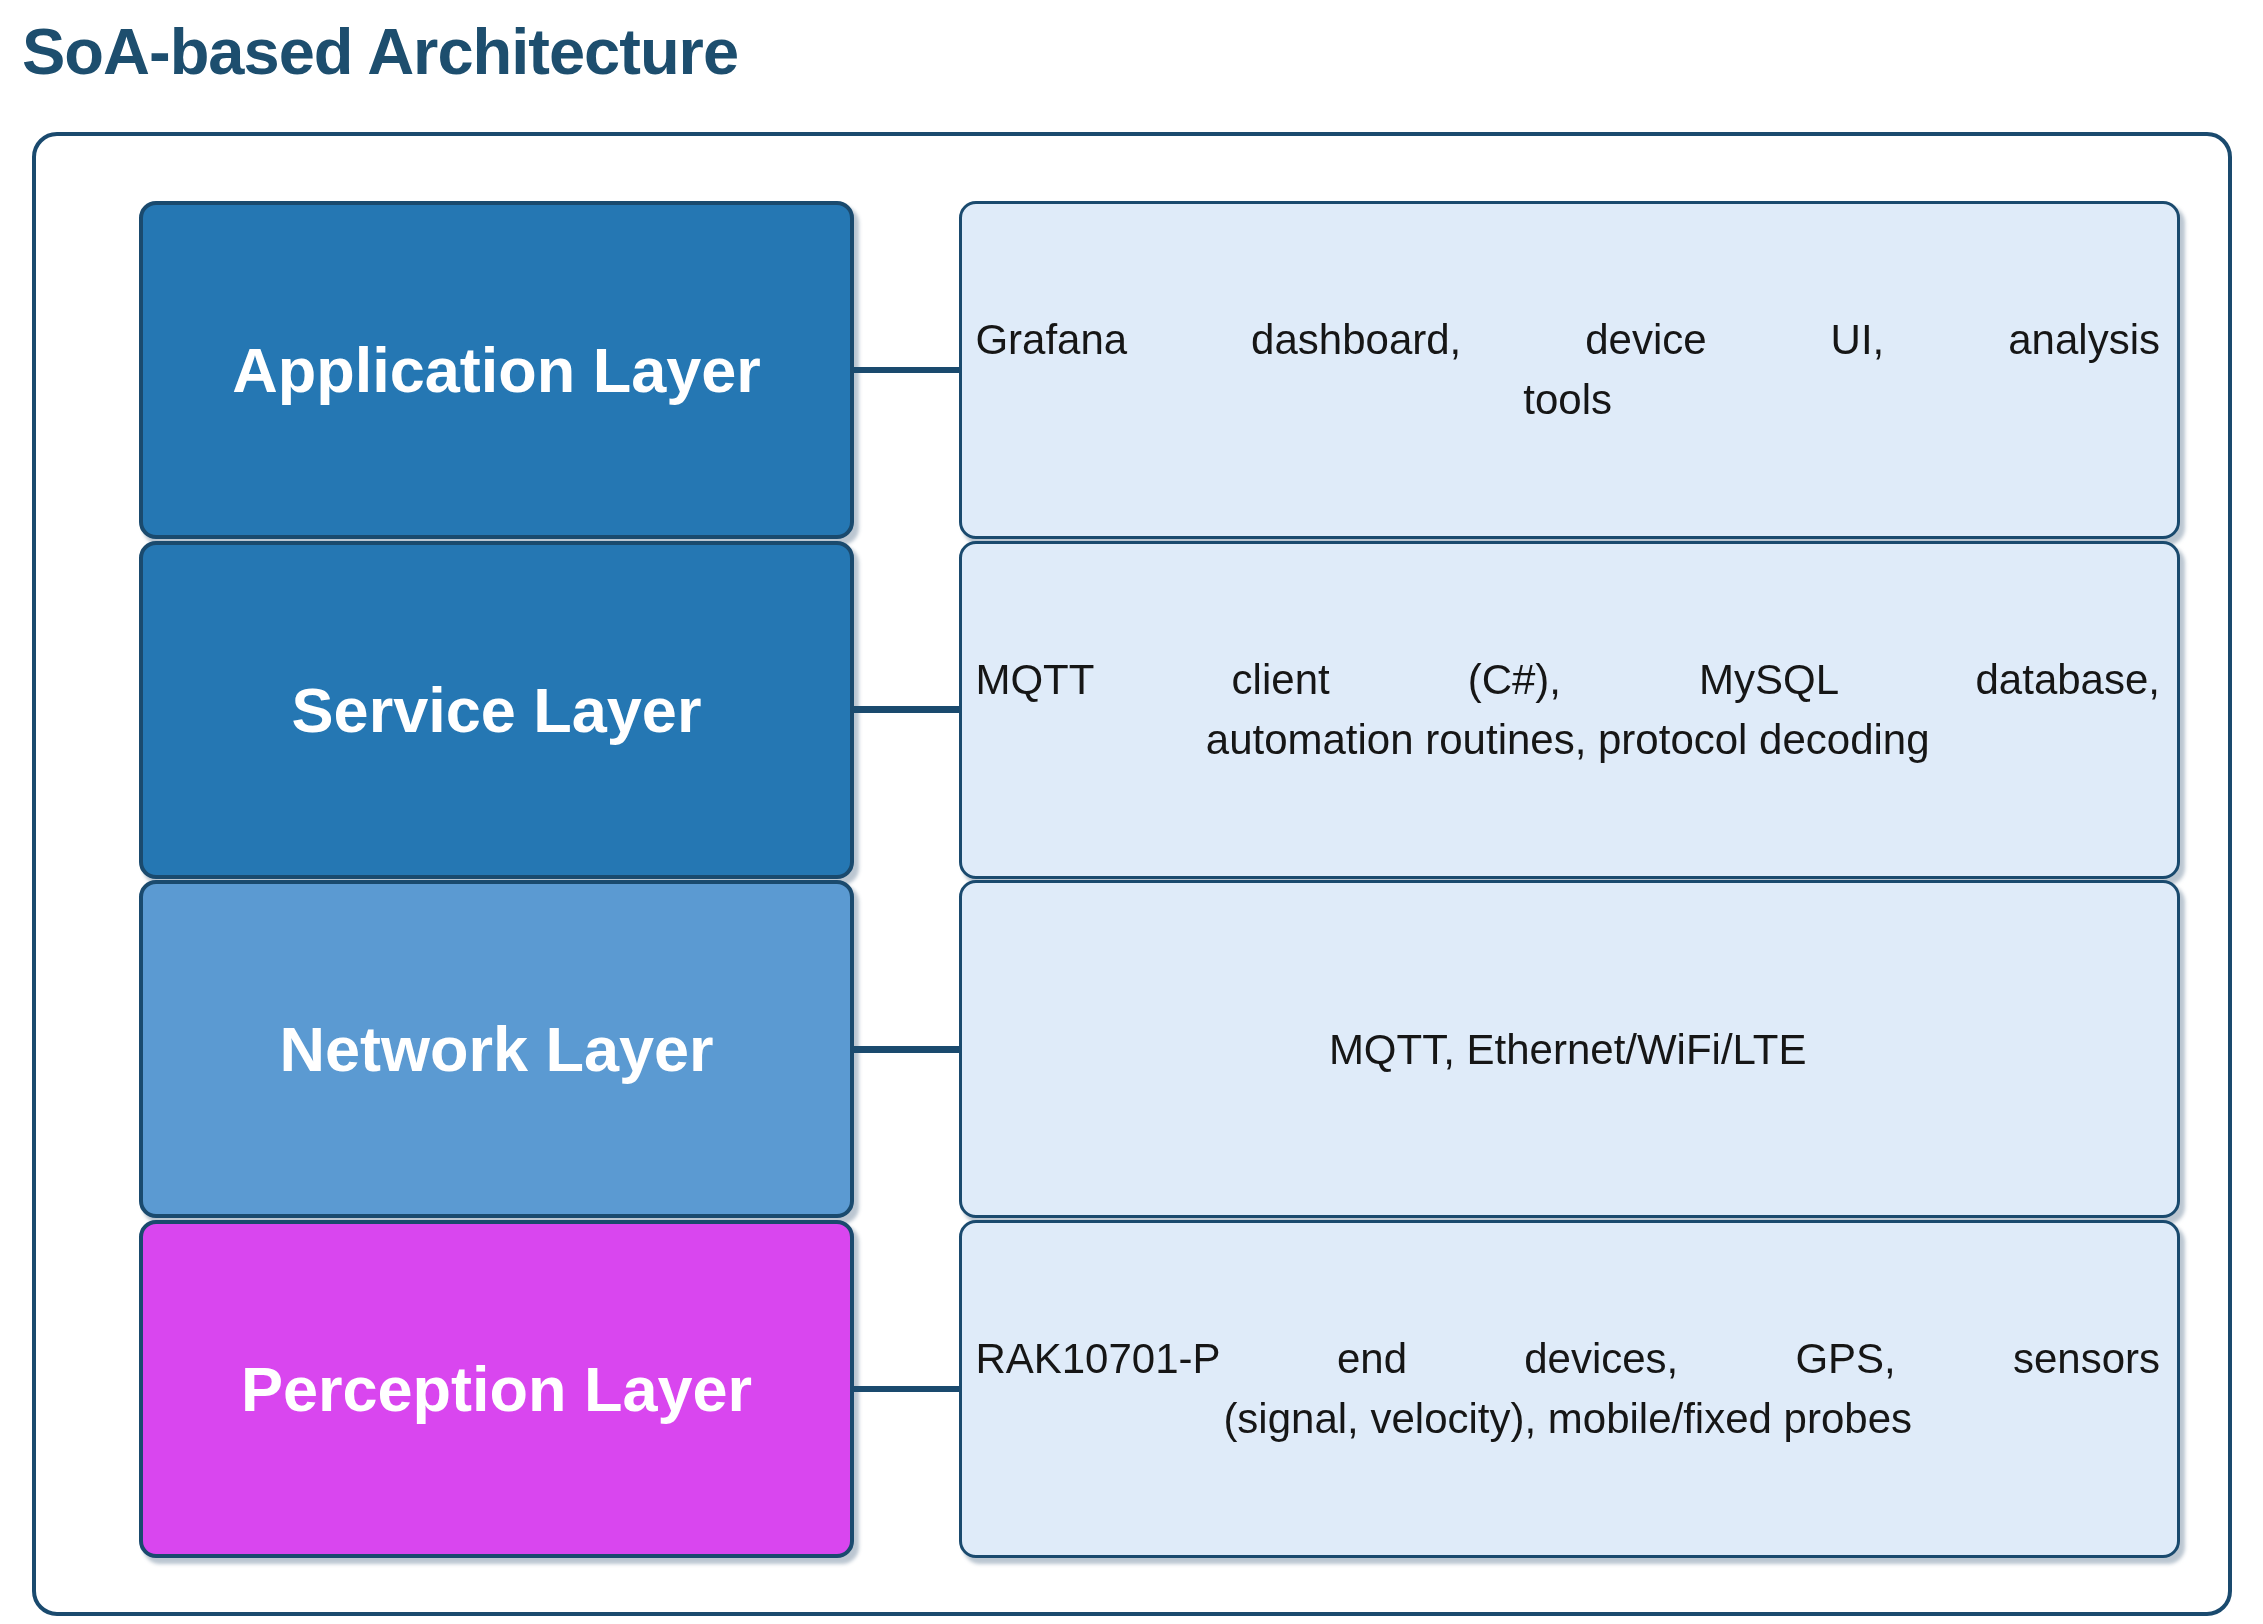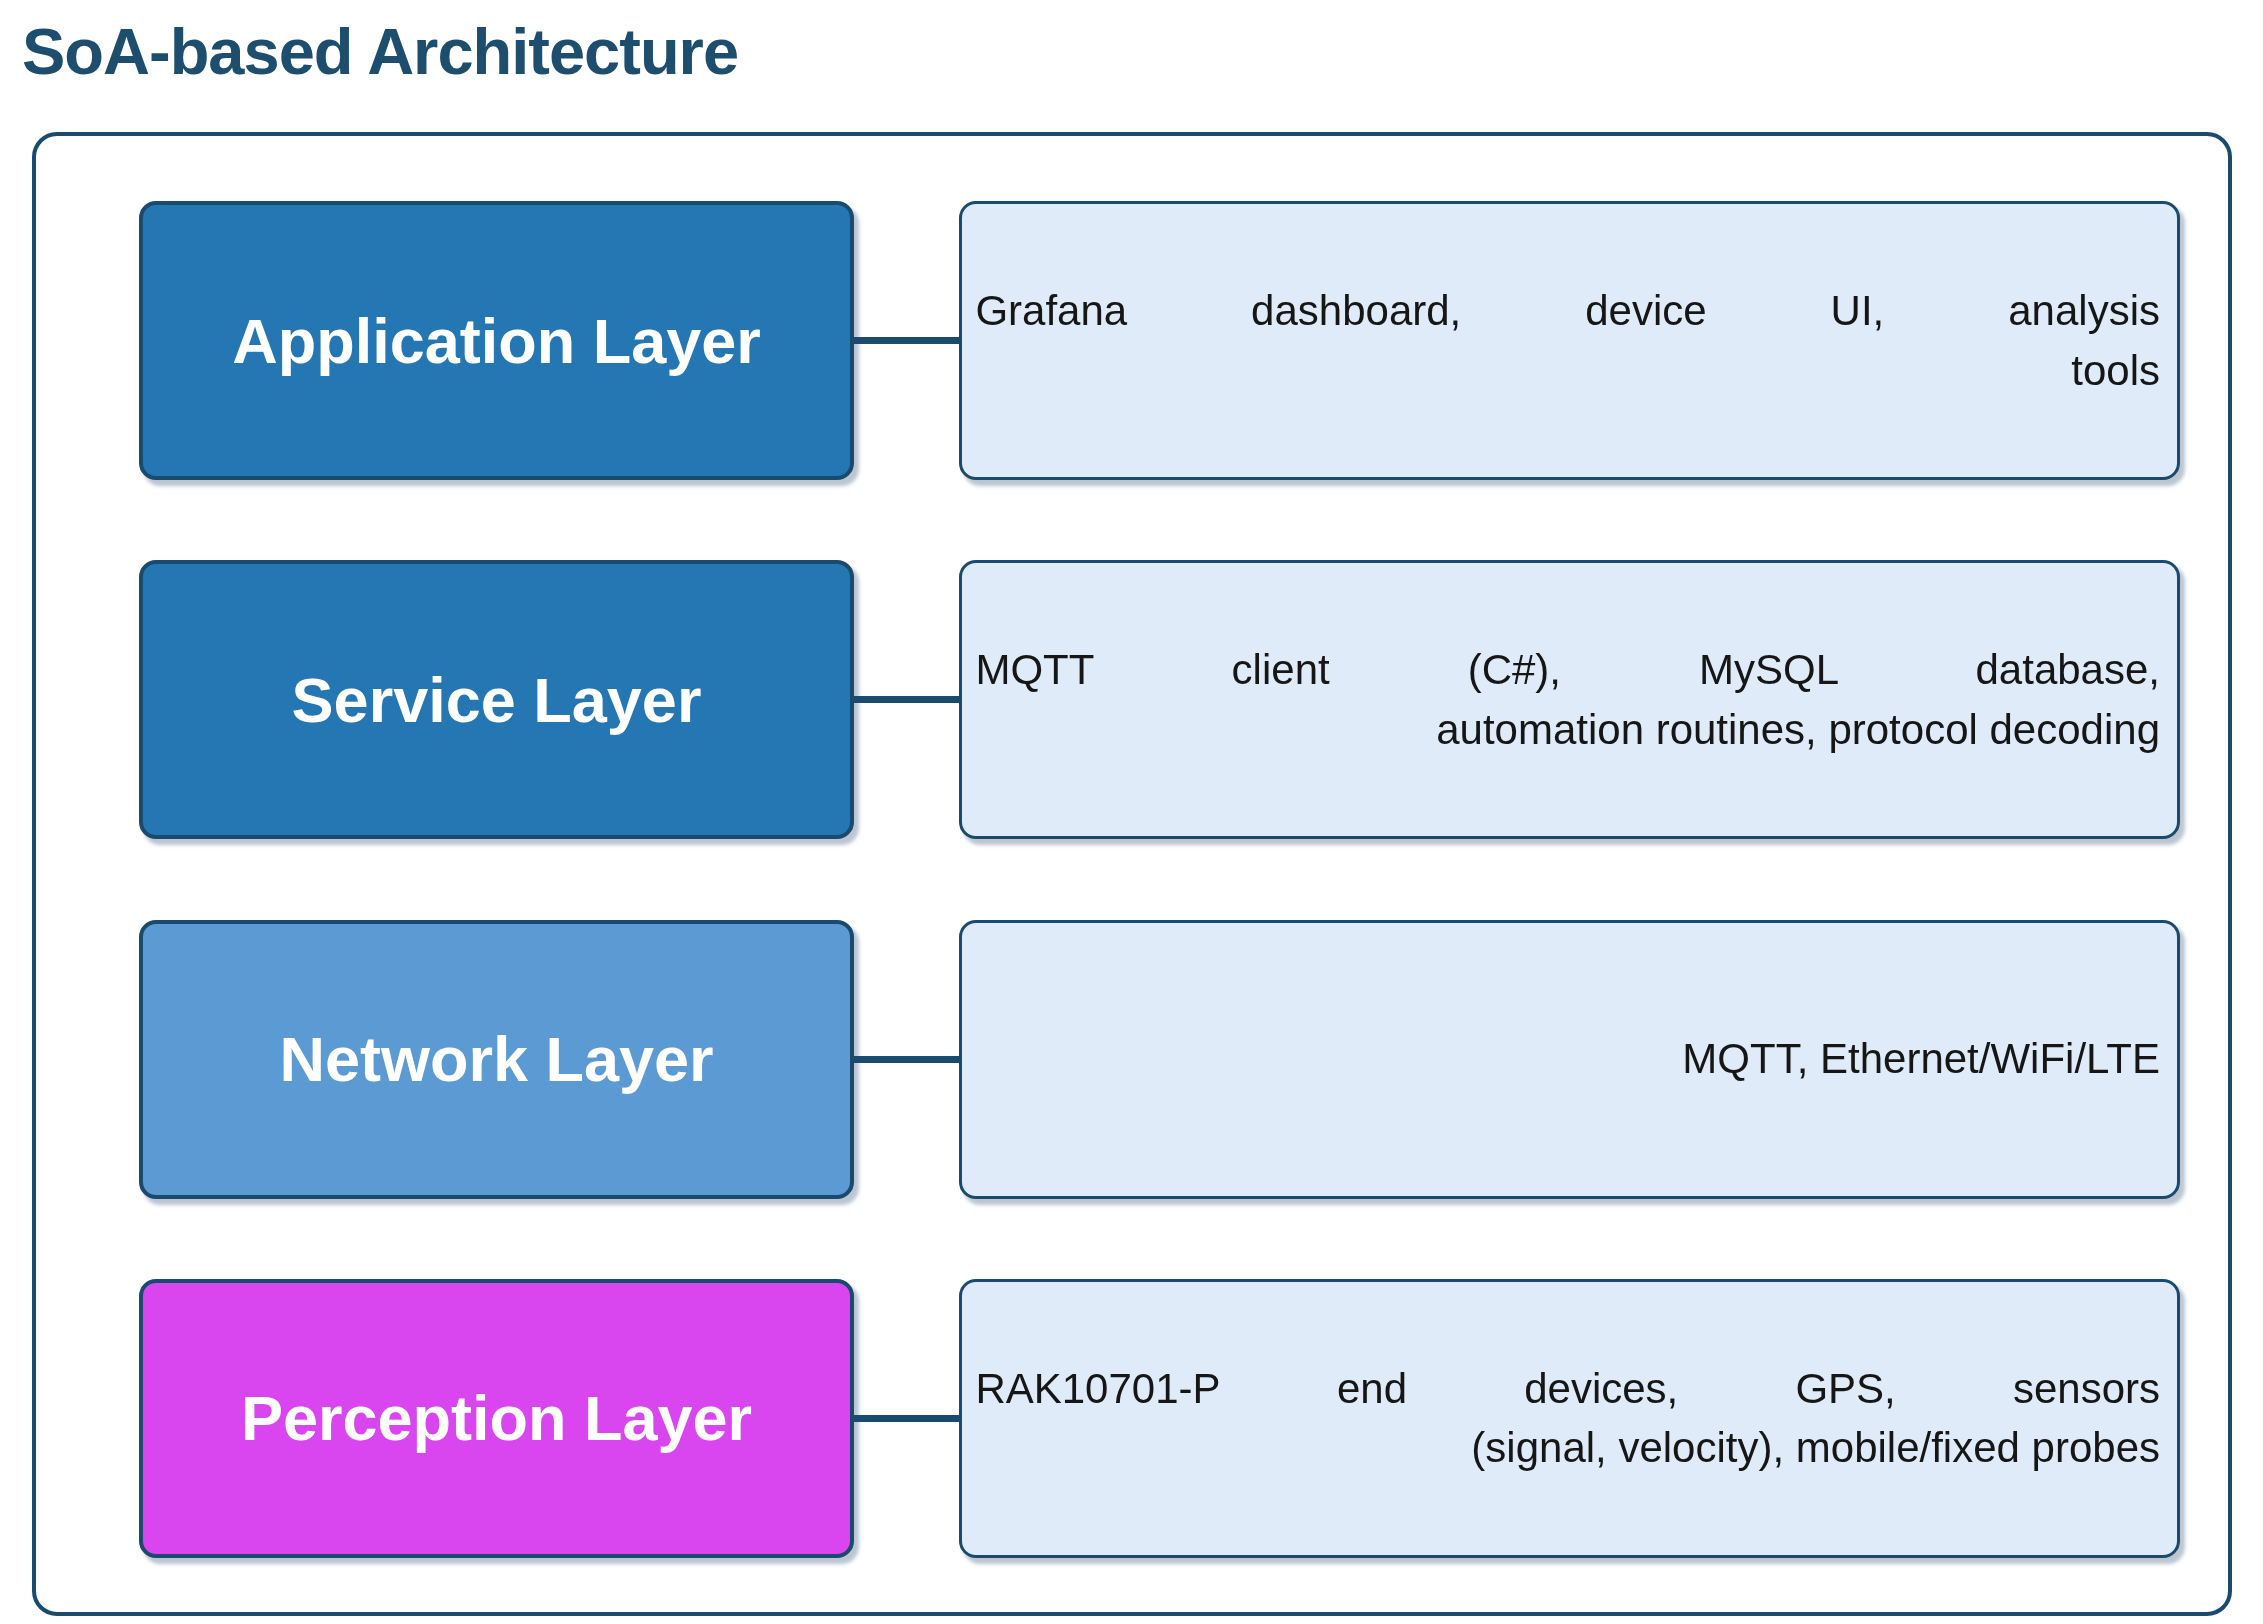--- a/index.html
+++ b/index.html
@@ -33,21 +33,21 @@
     box-sizing: border-box;
     display: flex;
     flex-direction: column;
     justify-content: space-between;
     padding: 65px 48px 54px 59px;
     background: #ffffff;
   }
   .row {
     display: flex;
     align-items: center;
-    height: 279px;
+    height: 338px;
     flex: 0 0 auto;
     padding-left: 44px;
   }
   .layer-box {
     width: 715px;
     height: 100%;
     border: 4.8px solid var(--navy);
     border-radius: 17px;
     box-sizing: border-box;
     display: flex;
@@ -86,21 +86,21 @@
     font-size: 42px;
     font-weight: 300;
     line-height: 1.42;
     color: var(--desc-text);
   }
   .jline {
     text-align: justify;
     text-align-last: justify;
   }
   .lline {
-    text-align: right;
+    text-align: center;
   }
 </style>
 </head>
 <body>
 
 <div class="canvas">
 
   <h1 class="title">SoA-based Architecture</h1>
 
   <div class="outer">

